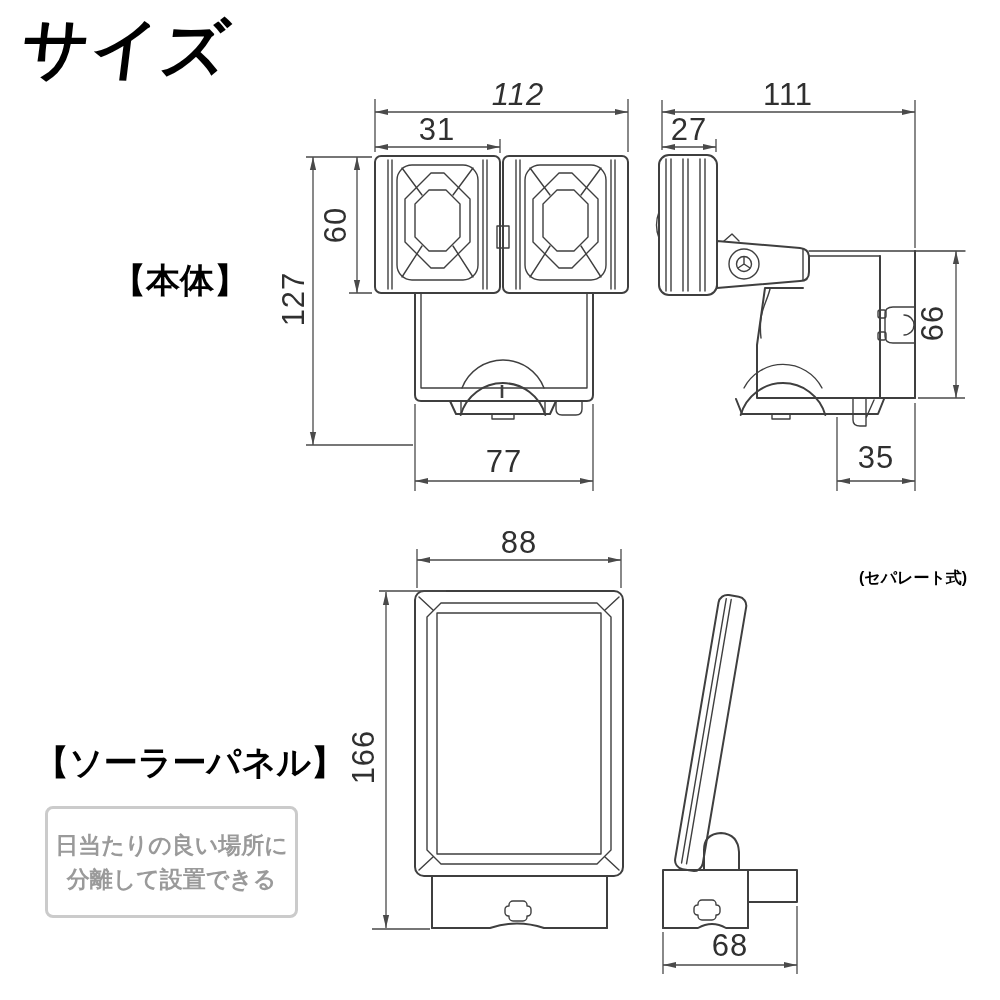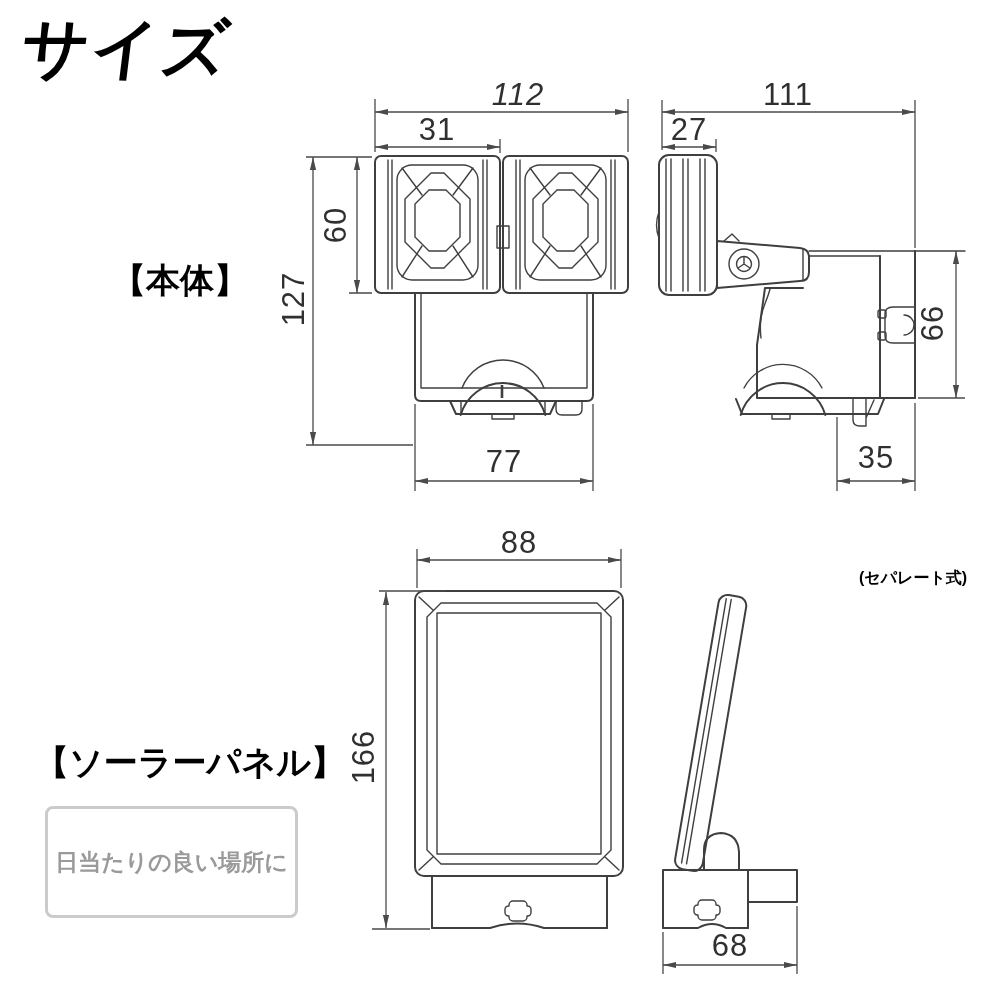--- a/index.html
+++ b/index.html
@@ -163,15 +163,16 @@
   <div class="txt" style="left:876px;top:458px;">35</div>
 
   <div class="txt" style="left:519px;top:543px;">88</div>
   <div class="txt rot" style="left:364px;top:757px;">166</div>
   <div class="txt" style="left:730px;top:946px;">68</div>
 
   <div class="weight-note" style="left:913px;top:578px;">(セパレート式)</div>
 
   <div class="note-box">
     <div>日当たりの良い場所に</div>
+    <div>分離して設置できる</div>
   </div>
 
 </div>
 
 </body></html>

